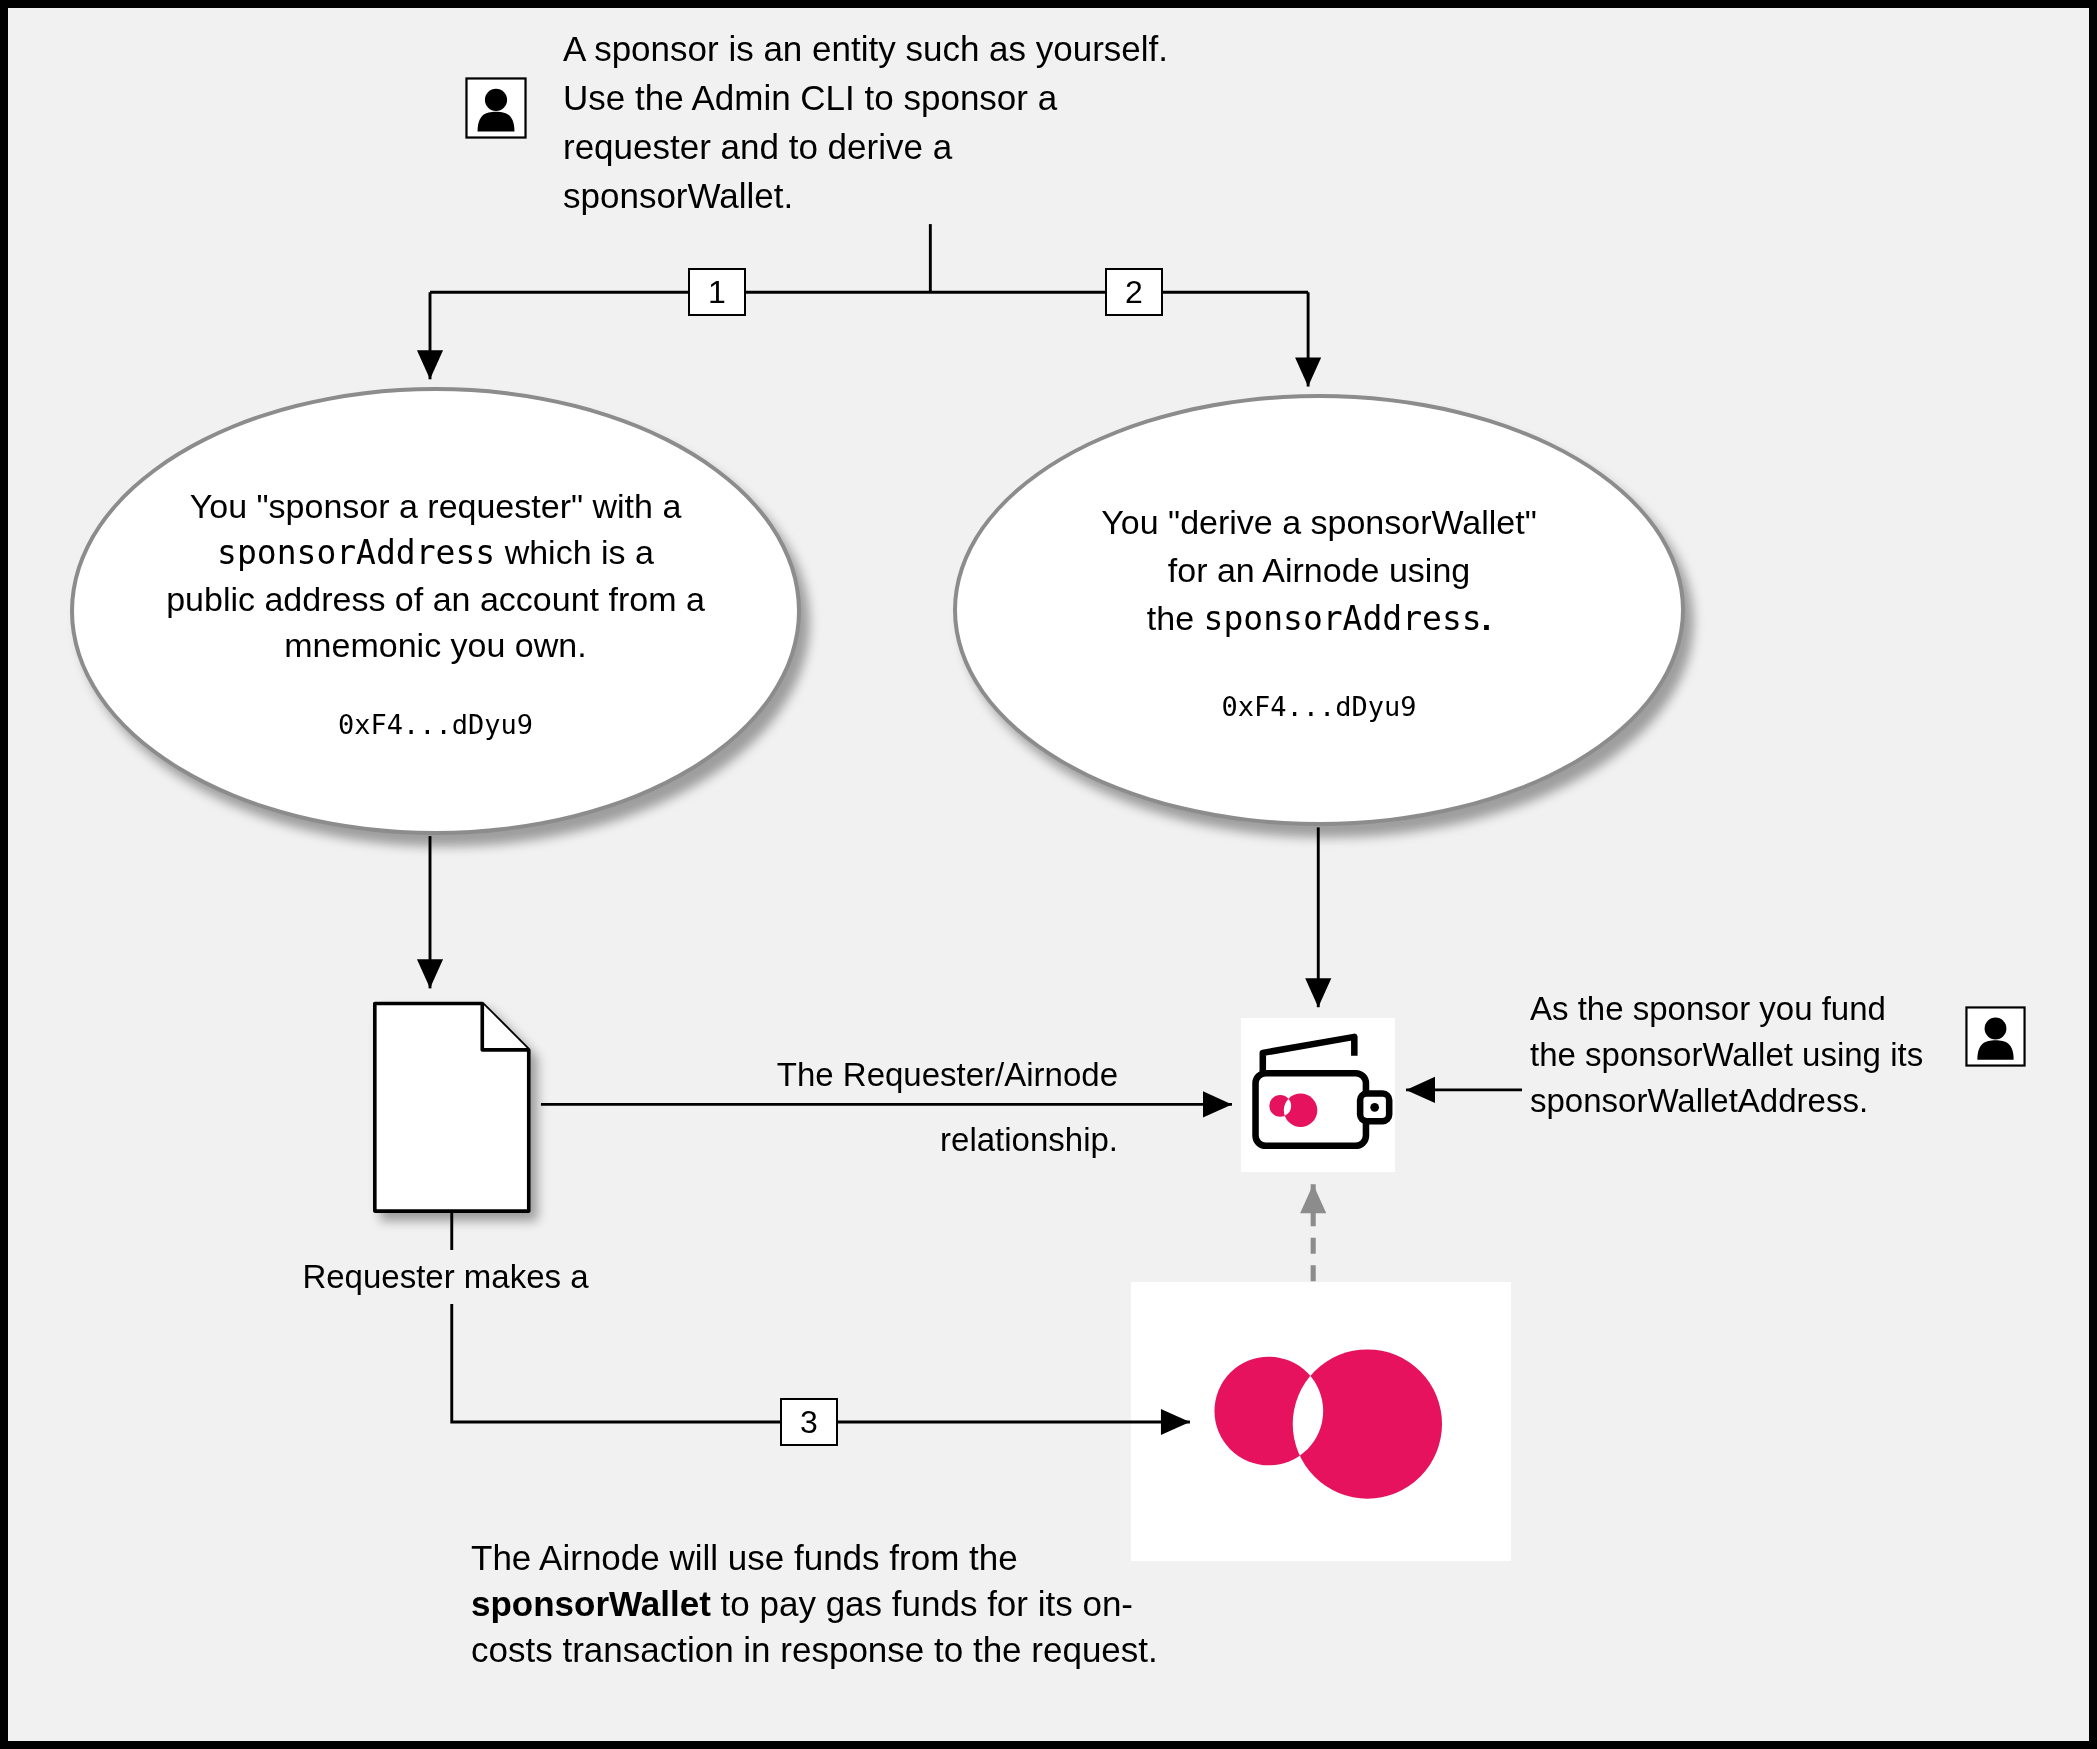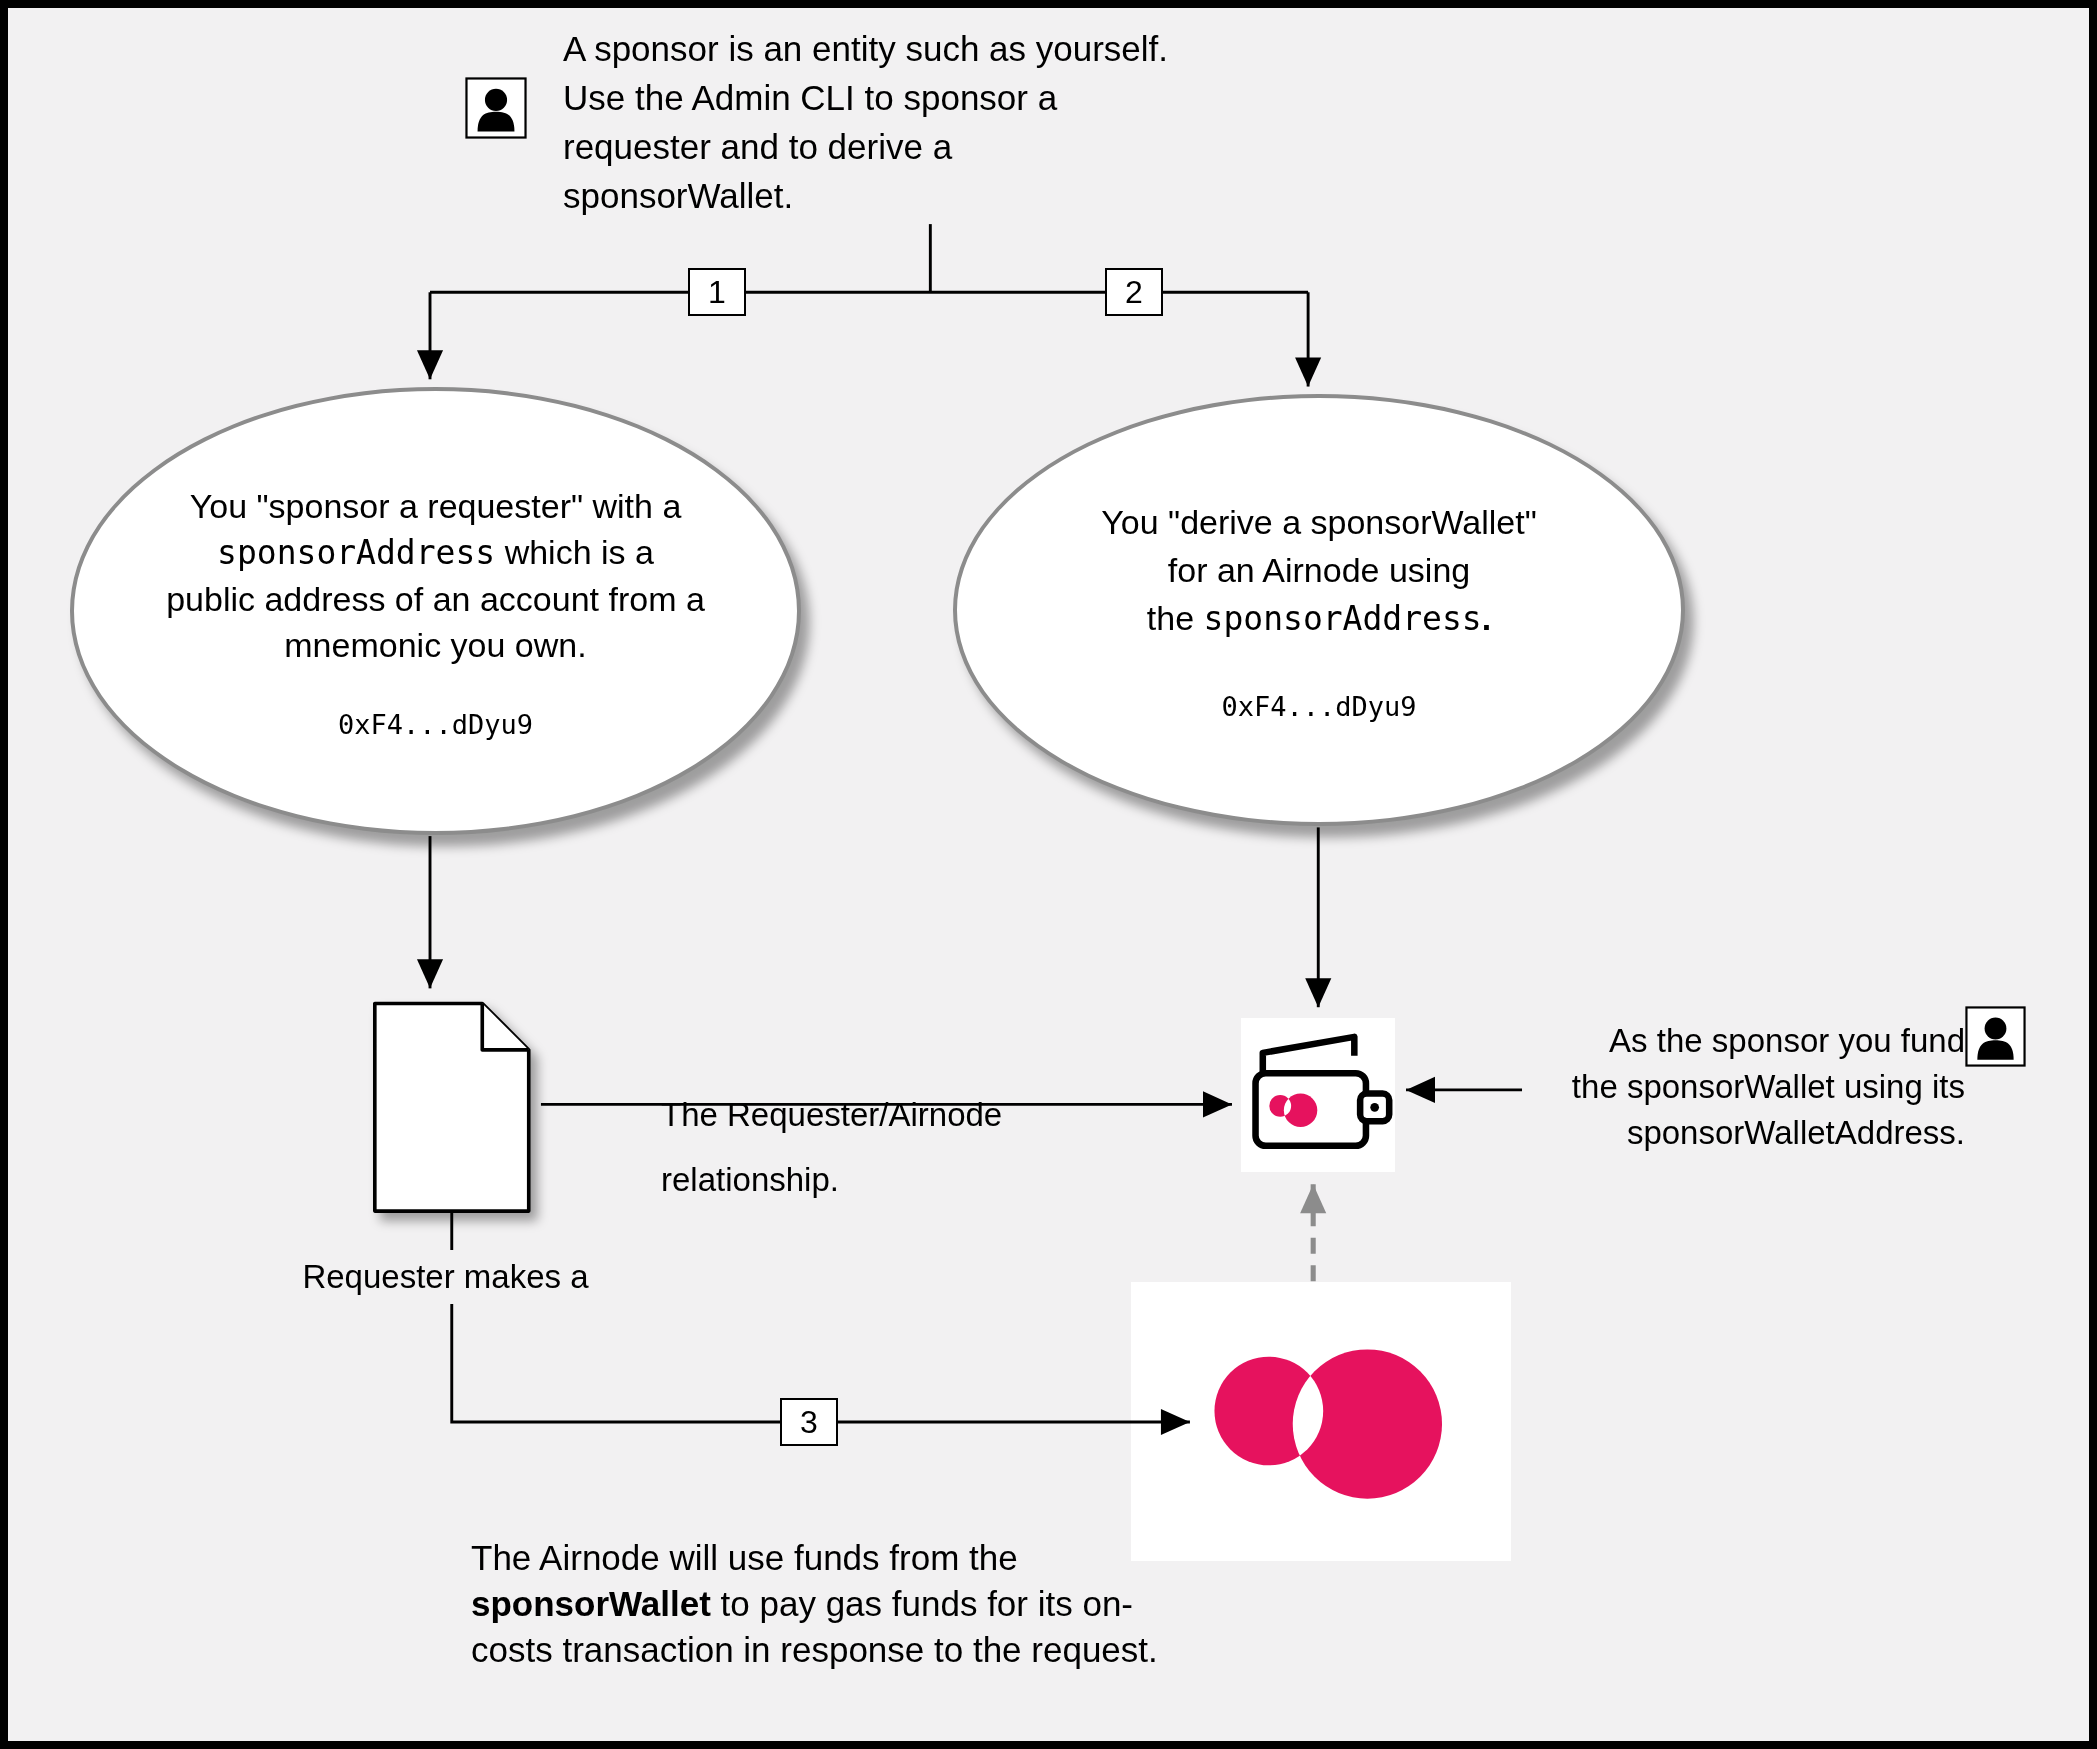--- a/index.html
+++ b/index.html
@@ -153,30 +153,30 @@
     <div class="nowrap">A sponsor is an entity such as yourself.</div>
     <div class="nowrap">Use the Admin CLI to sponsor a</div>
     <div class="nowrap">requester and to derive a</div>
     <div class="nowrap">sponsorWallet.</div>
   </div>
 
   <div class="abs top step-label" style="left:680px; top:260px;">1</div>
   <div class="abs top step-label" style="left:1097px; top:260px;">2</div>
   <div class="abs top step-label" style="left:772px; top:1390px;">3</div>
 
-  <div class="abs top small-note" style="left:653px; top:1044px; width:457px; text-align:left;margin-top:40px;">
+  <div class="abs top small-note" style="left:653px; top:1044px; width:457px; text-align:right;">
     <div class="nowrap" style="margin-bottom:20.3px;">The Requester/Airnode</div>
     <div class="nowrap">relationship.</div>
   </div>
 
   <div class="abs top small-note" style="left:247px; top:1242px; width:381px; text-align:center; background:var(--bg,#f2f1f2); padding:5.8px 0; line-height:42px;">
     <div class="nowrap">Requester makes a</div>
   </div>
 
-  <div class="abs top small-note" style="left:1522px; top:1010px; width:435px; line-height:46px;text-align:right;">
+  <div class="abs top small-note" style="left:1522px; top:978px; width:435px; line-height:46px;">
     <div class="nowrap">As the sponsor you fund</div>
     <div class="nowrap">the sponsorWallet using its</div>
     <div class="nowrap">sponsorWalletAddress.</div>
   </div>
 
   <div class="abs top note" style="left:463px; top:1527px; width:907px; line-height:46px;">
     <div class="nowrap">The Airnode will use funds from the</div>
     <div class="nowrap"><b>sponsorWallet</b><span> to pay gas funds for its on-</span></div>
     <div class="nowrap">costs transaction in response to the request.</div>
   </div>

